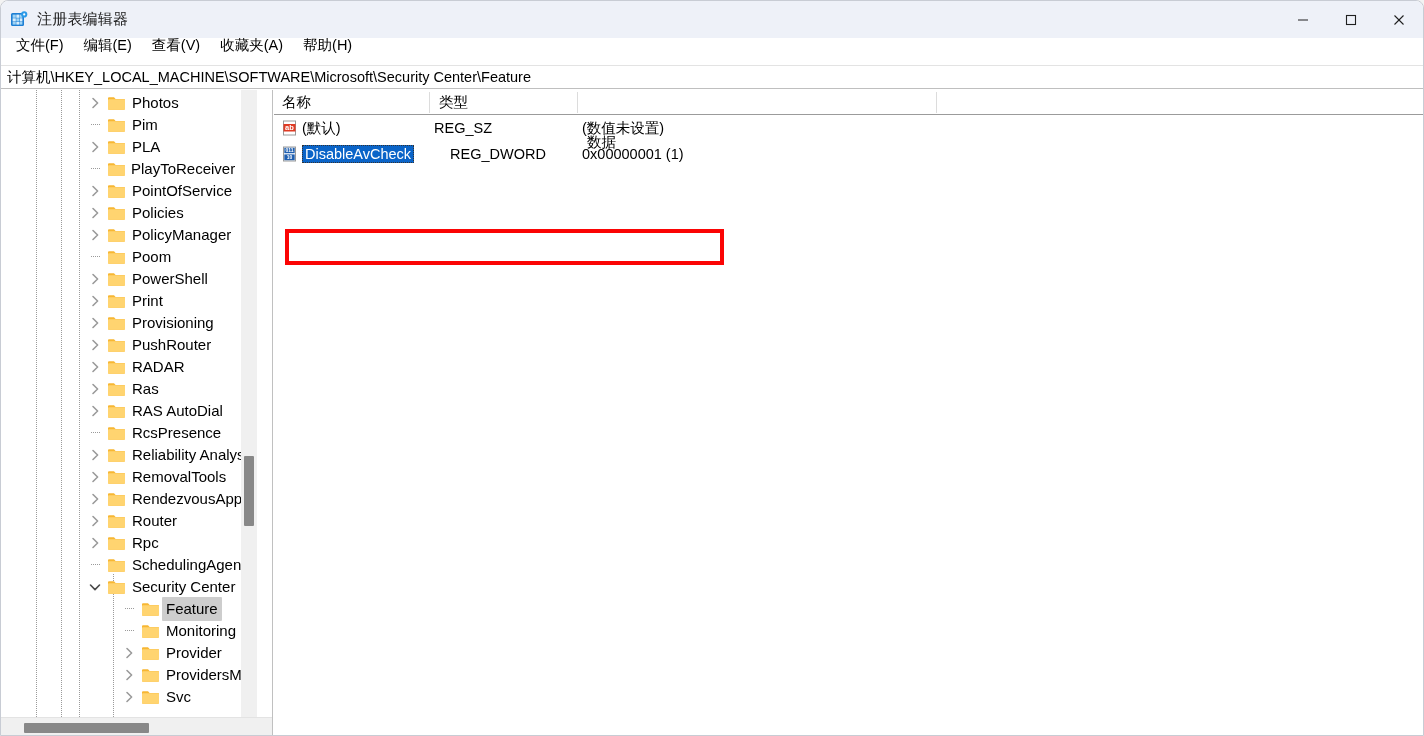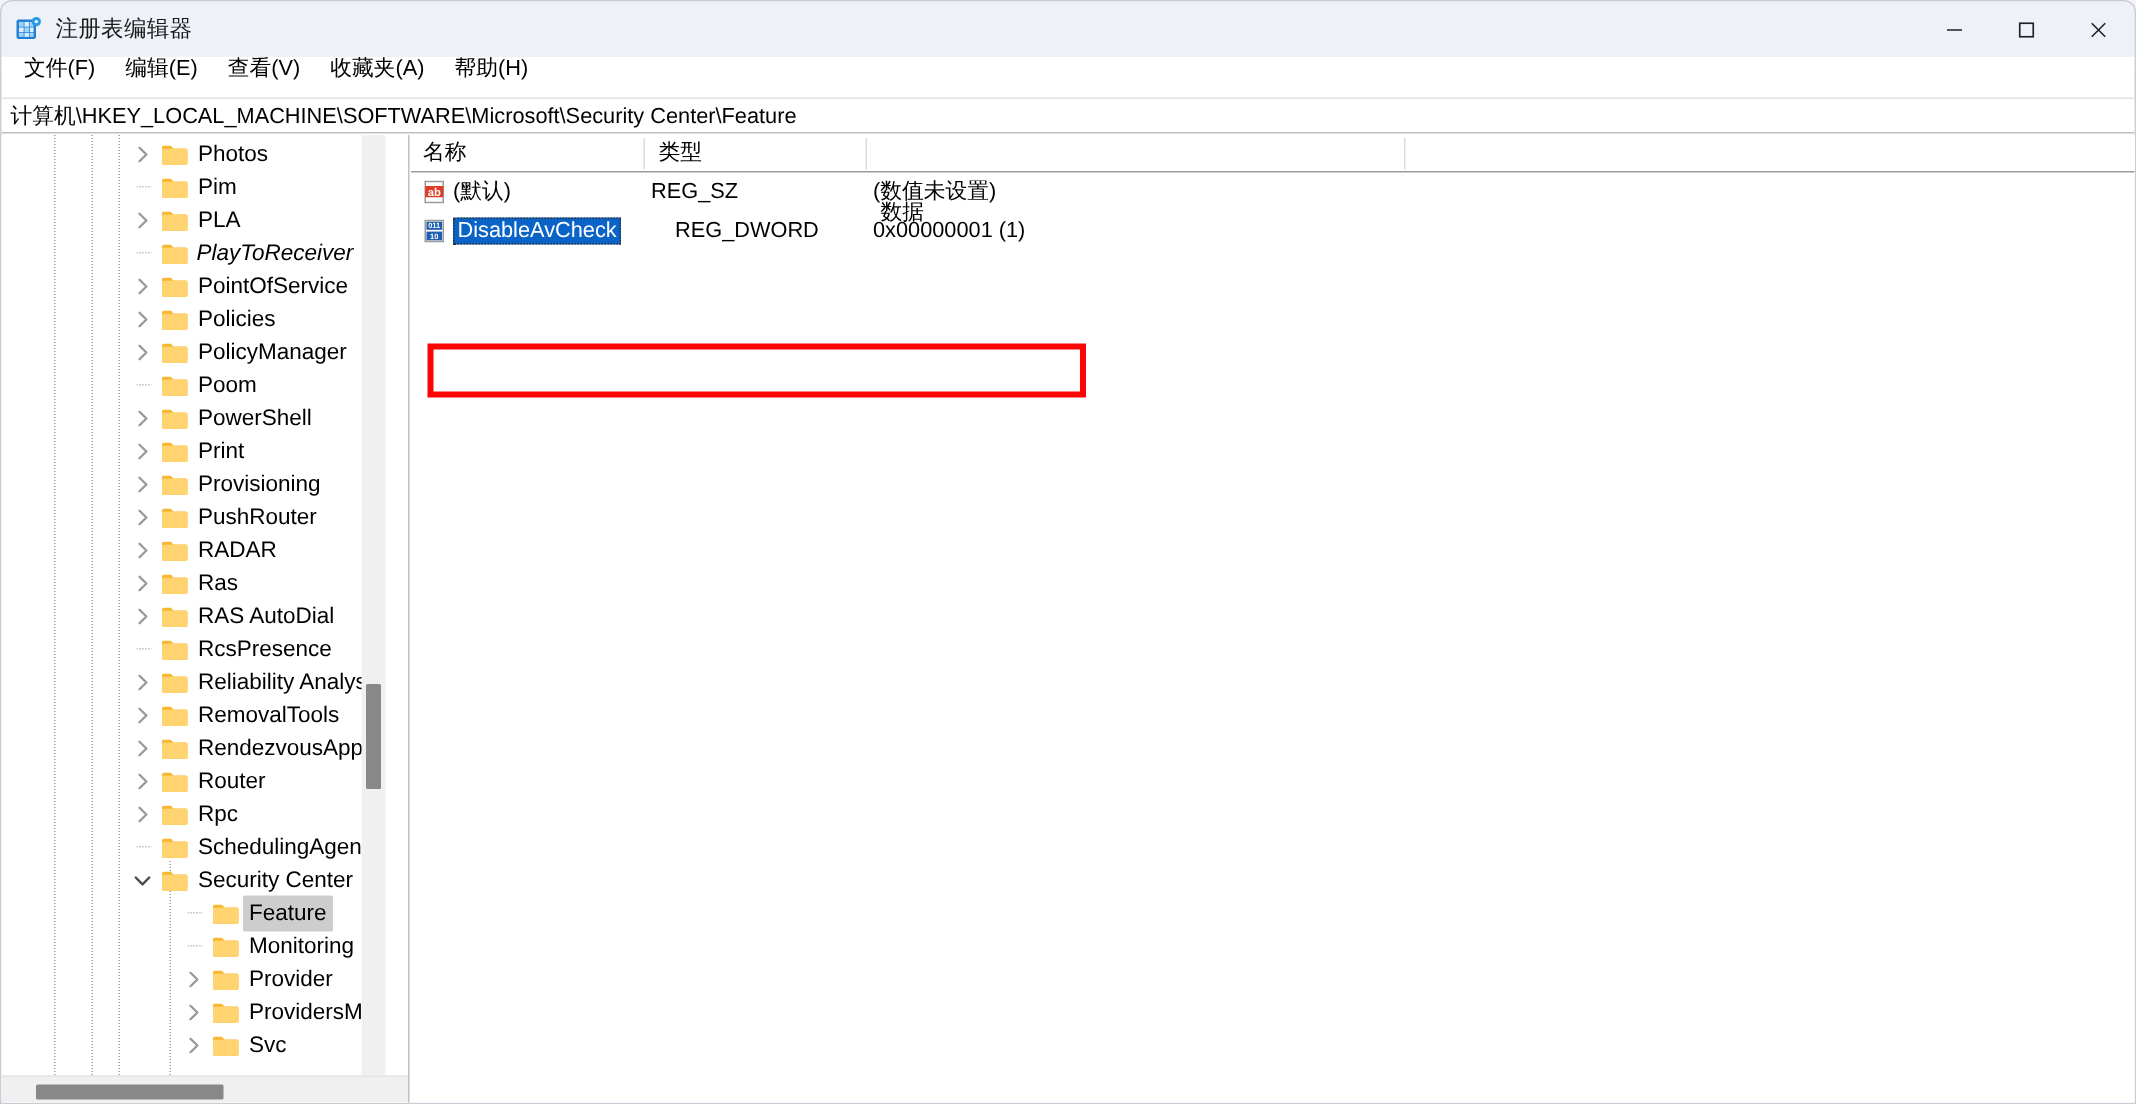--- a/index.html
+++ b/index.html
@@ -333,21 +333,21 @@
               <span class="tree-label" style="position: absolute; left: 131px;">PLA</span>
             </div>
             <div class="tree-row" style="top: 68px;">
               <span class="twisty" style="position: absolute; left: 86px;">
                 <span class="hline" style="left:4px;top:10px;"></span>
               </span>
               <span class="folder" style="position: absolute; left: 106px; top: 3px;"><svg width="19" height="16" viewBox="0 0 19 16">
                   <path d="M1 3.2a1 1 0 0 1 1-1h5l1.6 1.8H17a1 1 0 0 1 1 1v8.8a1 1 0 0 1-1 1H2a1 1 0 0 1-1-1Z" fill="#f7b733"></path>
                   <path d="M1 5.2a1 1 0 0 1 1-1h15a1 1 0 0 1 1 1v8.6a1 1 0 0 1-1 1H2a1 1 0 0 1-1-1Z" fill="#ffd470"></path>
                 </svg></span>
-              <span class="tree-label" style="position: absolute; left: 130px; font-style: italic;">PlayToReceiver</span>
+              <span class="tree-label" style="position: absolute; left: 130px;">PlayToReceiver</span>
             </div>
             <div class="tree-row" style="top: 90px;">
               <span class="twisty" style="position: absolute; left: 86px;">
                 <svg width="9" height="12" viewBox="0 0 9 12">
                   <path d="M2 1.5 L6.6 6 L2 10.5" fill="none" stroke="#9a9a9a" stroke-width="1.6" stroke-linecap="round" stroke-linejoin="round"></path>
                 </svg>
               </span>
               <span class="folder" style="position: absolute; left: 106px; top: 3px;"><svg width="19" height="16" viewBox="0 0 19 16">
                   <path d="M1 3.2a1 1 0 0 1 1-1h5l1.6 1.8H17a1 1 0 0 1 1 1v8.8a1 1 0 0 1-1 1H2a1 1 0 0 1-1-1Z" fill="#f7b733"></path>
                   <path d="M1 5.2a1 1 0 0 1 1-1h15a1 1 0 0 1 1 1v8.6a1 1 0 0 1-1 1H2a1 1 0 0 1-1-1Z" fill="#ffd470"></path>

